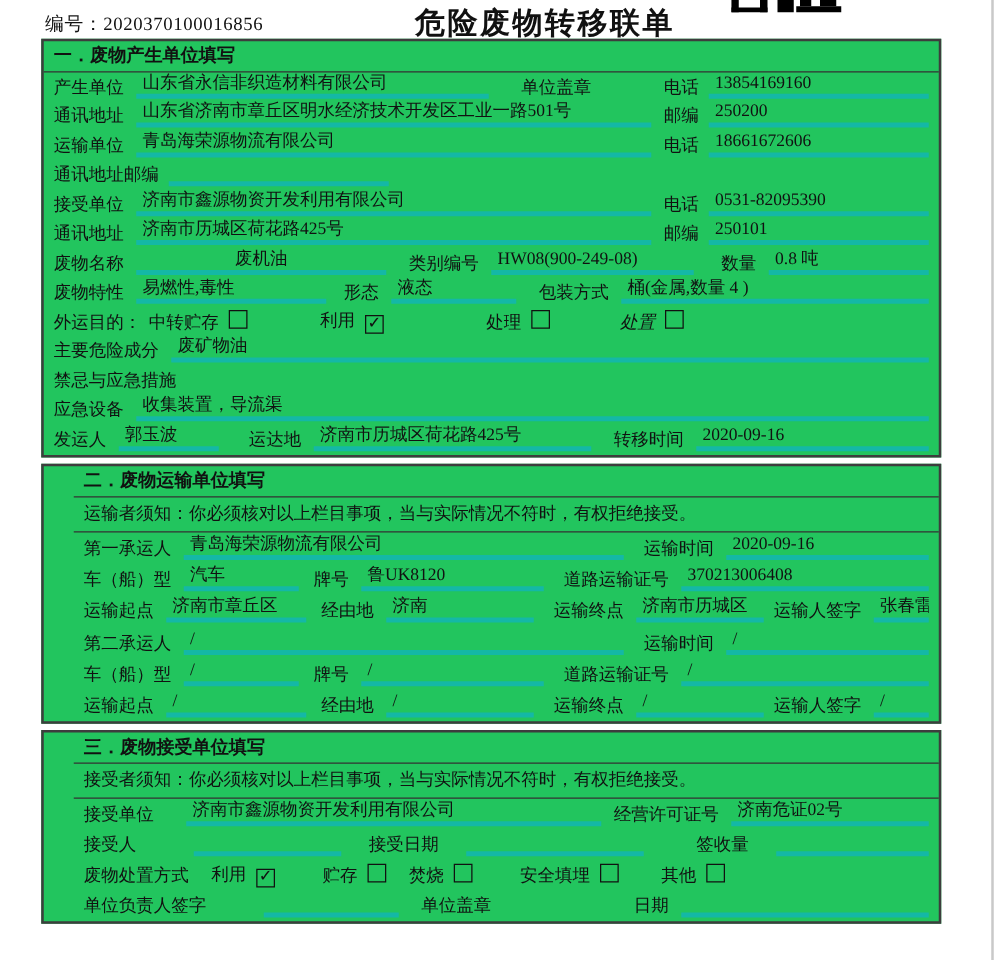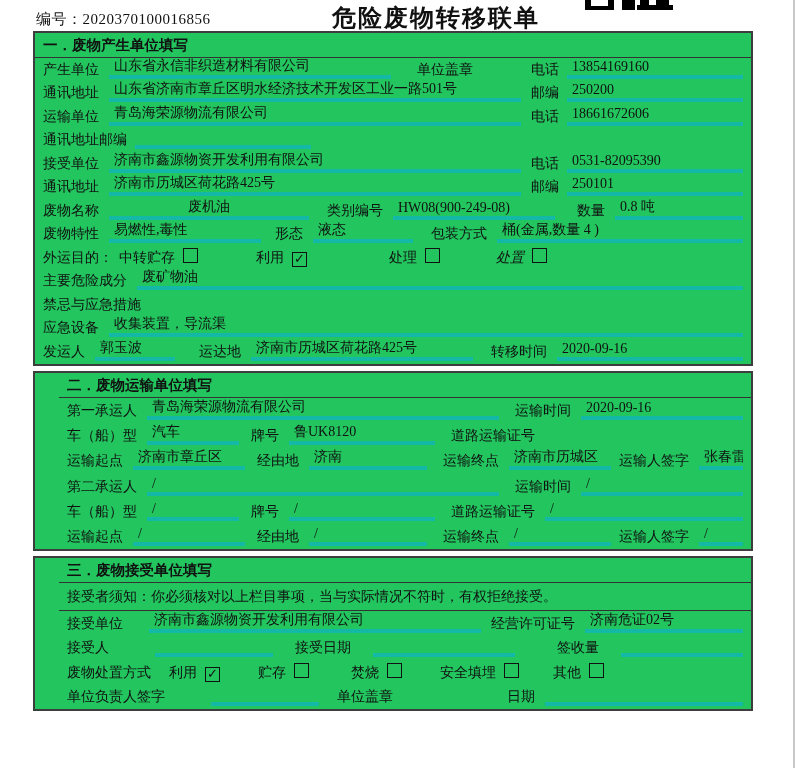--- a/index.html
+++ b/index.html
@@ -166,34 +166,36 @@
       <span class="uv" style="width:80px;">郭玉波</span>
       <span class="lb" style="margin-left:24px;">运达地</span>
       <span class="uv" style="width:222px;">济南市历城区荷花路425号</span>
       <span class="lb" style="margin-left:18px;">转移时间</span>
       <span class="uv grow">2020-09-16</span>
     </div>
   </section>
 
   <section class="box s2">
     <div class="sec-header">二．废物运输单位填写</div>
+    <div class="notice">运输者须知：你必须核对以上栏目事项，当与实际情况不符时，有权拒绝接受。</div>
 
     <div class="row">
       <span class="lb">第一承运人</span>
       <span class="uv" style="width:352px;">青岛海荣源物流有限公司</span>
       <span class="lb" style="margin-left:16px;">运输时间</span>
       <span class="uv grow">2020-09-16</span>
     </div>
 
     <div class="row">
       <span class="lb">车（船）型</span>
       <span class="uv" style="width:92px;">汽车</span>
       <span class="lb" style="margin-left:12px;">牌号</span>
       <span class="uv" style="width:146px;">鲁UK8120</span>
       <span class="lb" style="margin-left:16px;">道路运输证号</span>
+      <span class="uv grow">370213006408</span>
     </div>
 
     <div class="row">
       <span class="lb">运输起点</span>
       <span class="uv" style="width:112px;">济南市章丘区</span>
       <span class="lb" style="margin-left:12px;">经由地</span>
       <span class="uv" style="width:118px;">济南</span>
       <span class="lb" style="margin-left:16px;">运输终点</span>
       <span class="uv" style="width:102px;">济南市历城区</span>
       <span class="lb" style="margin-left:8px;">运输人签字</span>
@@ -245,21 +247,21 @@
       <span class="lb" style="margin-left:22px;">接受日期</span>
       <span class="uv" style="width:142px;margin-left:22px;"></span>
       <span class="lb" style="margin-left:42px;">签收量</span>
       <span class="uv grow" style="margin-left:22px;"></span>
     </div>
 
     <div class="row">
       <span class="lb">废物处置方式</span>
       <span class="opt" style="margin-left:18px;"><span>利用</span><span class="cb">✓</span></span>
       <span class="opt" style="margin-left:38px;"><span>贮存</span><span class="cb"></span></span>
-      <span class="opt" style="margin-left:42px;"><span>焚烧</span><span class="cb"></span></span>
+      <span class="opt" style="margin-left:18px;"><span>焚烧</span><span class="cb"></span></span>
       <span class="opt" style="margin-left:38px;"><span>安全填埋</span><span class="cb"></span></span>
       <span class="opt" style="margin-left:34px;"><span>其他</span><span class="cb"></span></span>
     </div>
 
     <div class="row">
       <span class="lb">单位负责人签字</span>
       <span class="uv" style="width:108px;margin-left:46px;"></span>
       <span class="lb" style="margin-left:18px;">单位盖章</span>
       <span class="lb" style="margin-left:114px;">日期</span>
       <span class="uv grow"></span>

